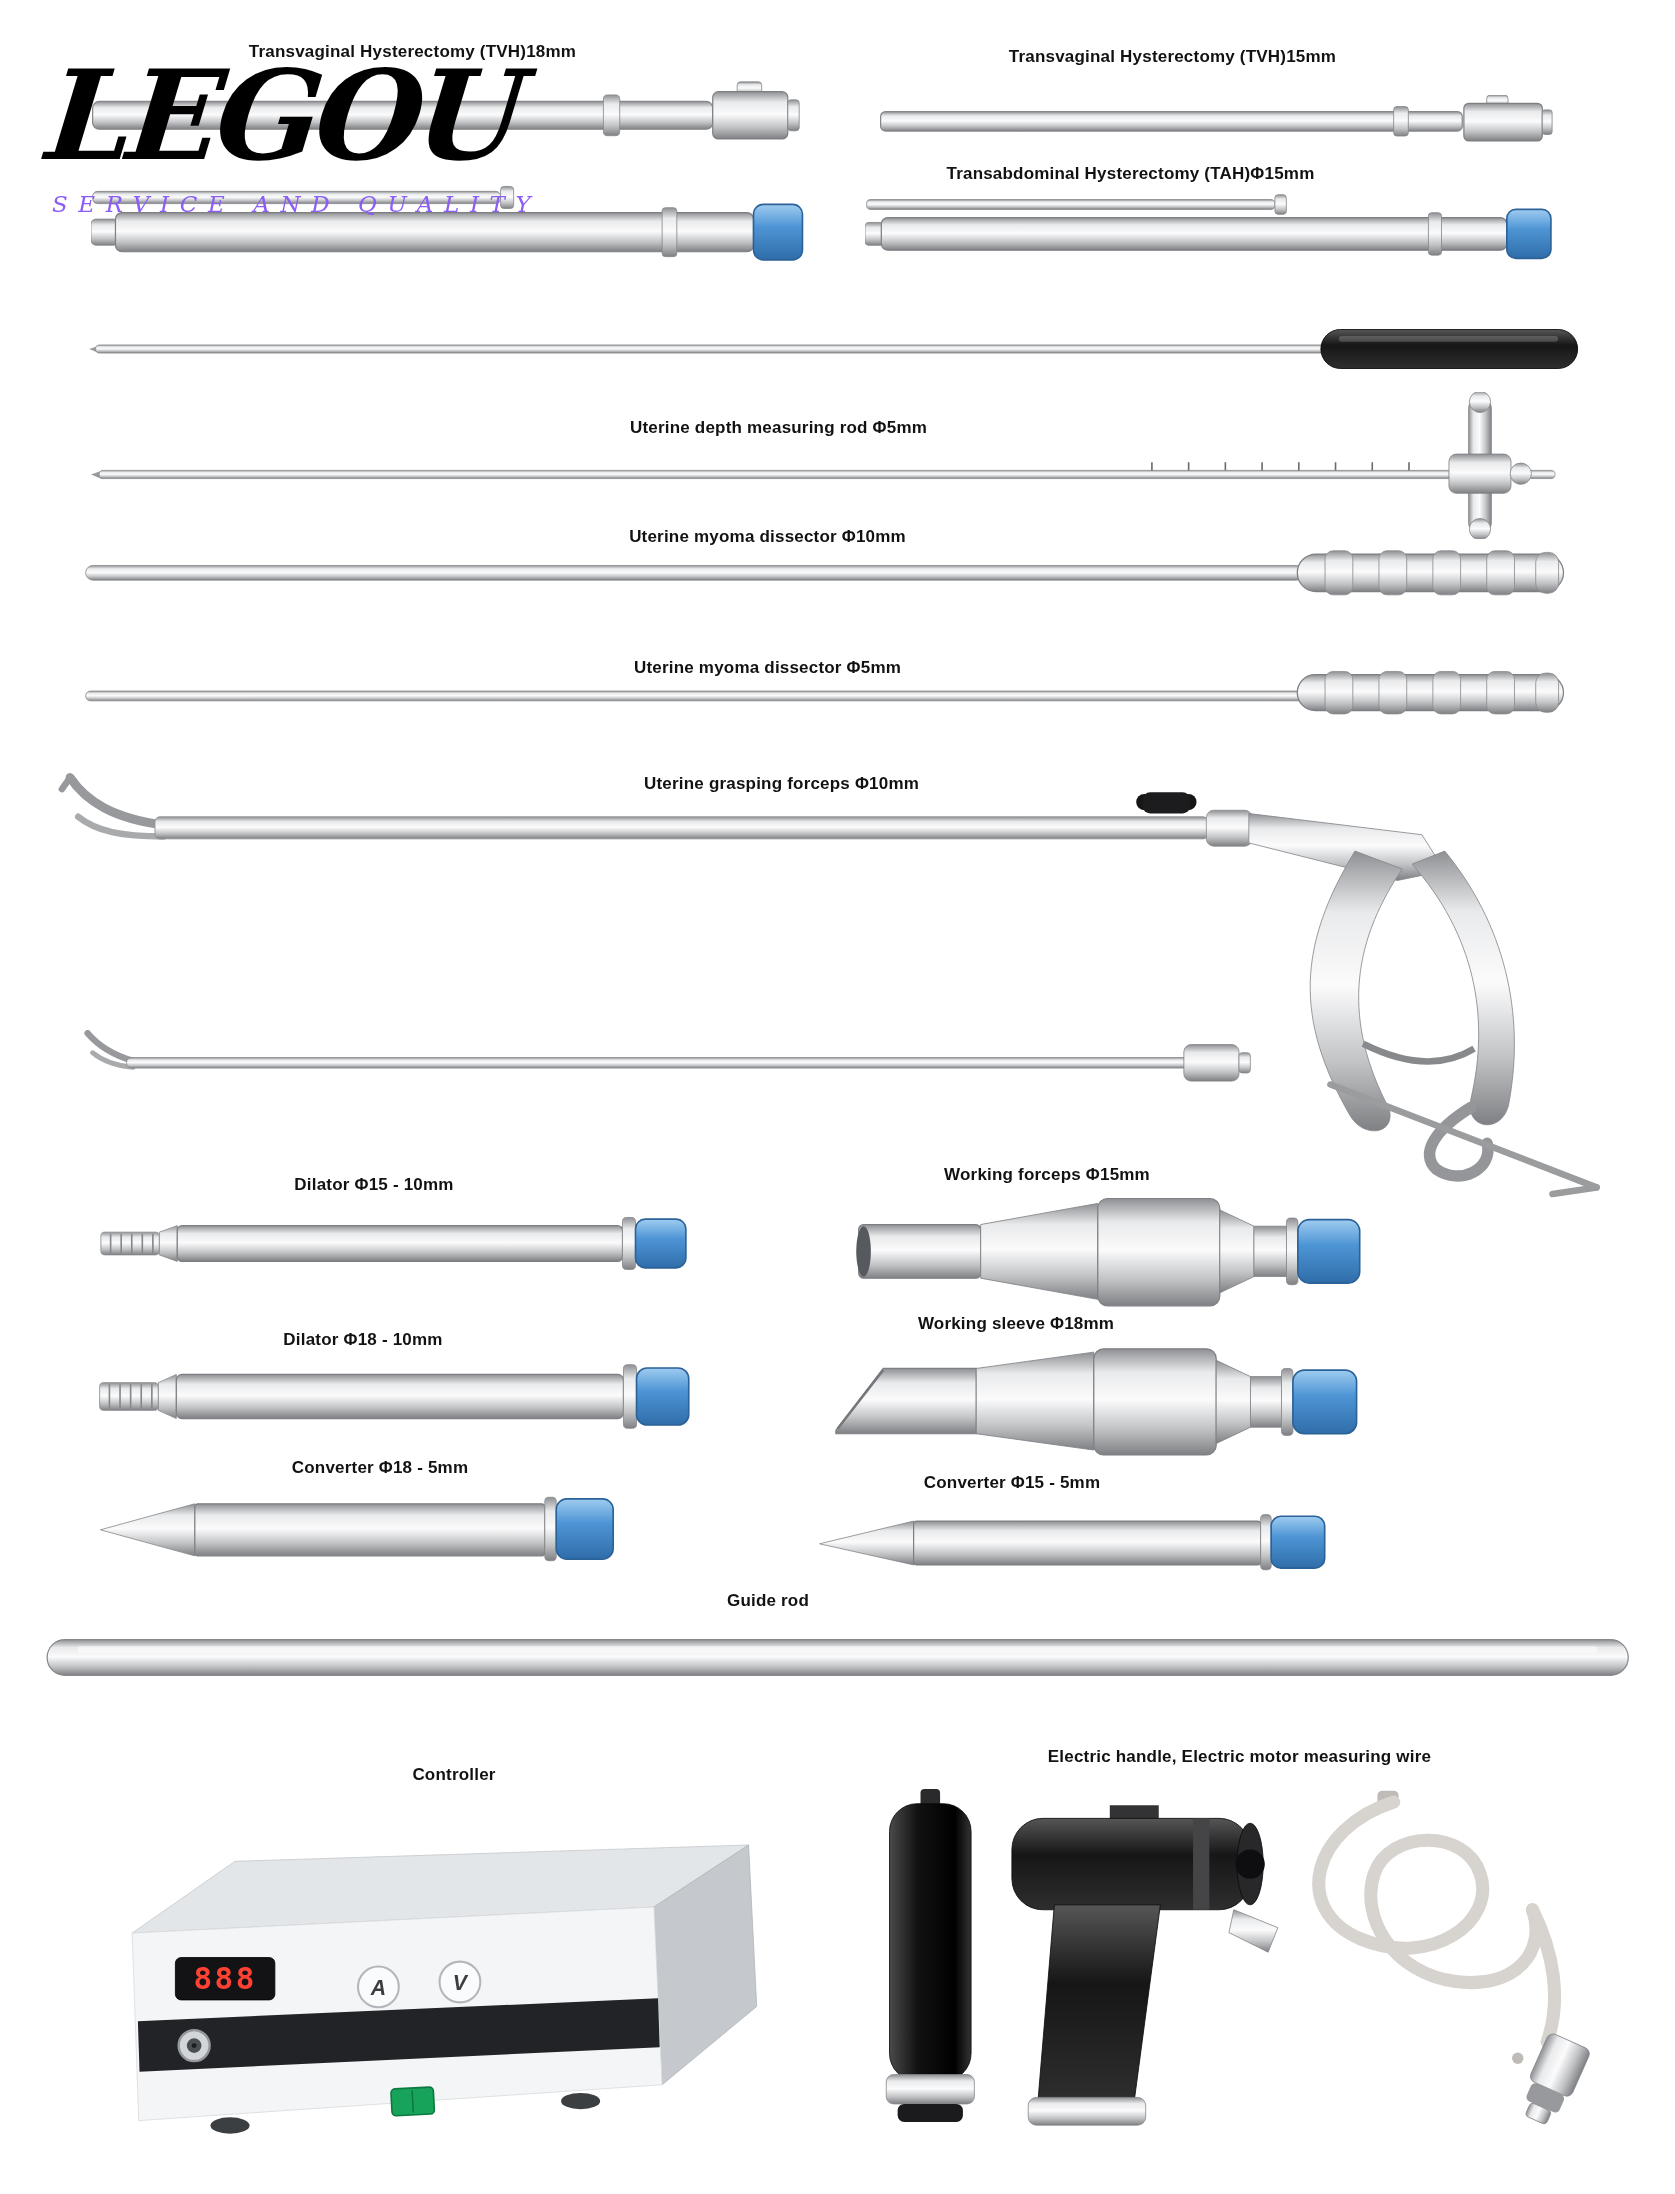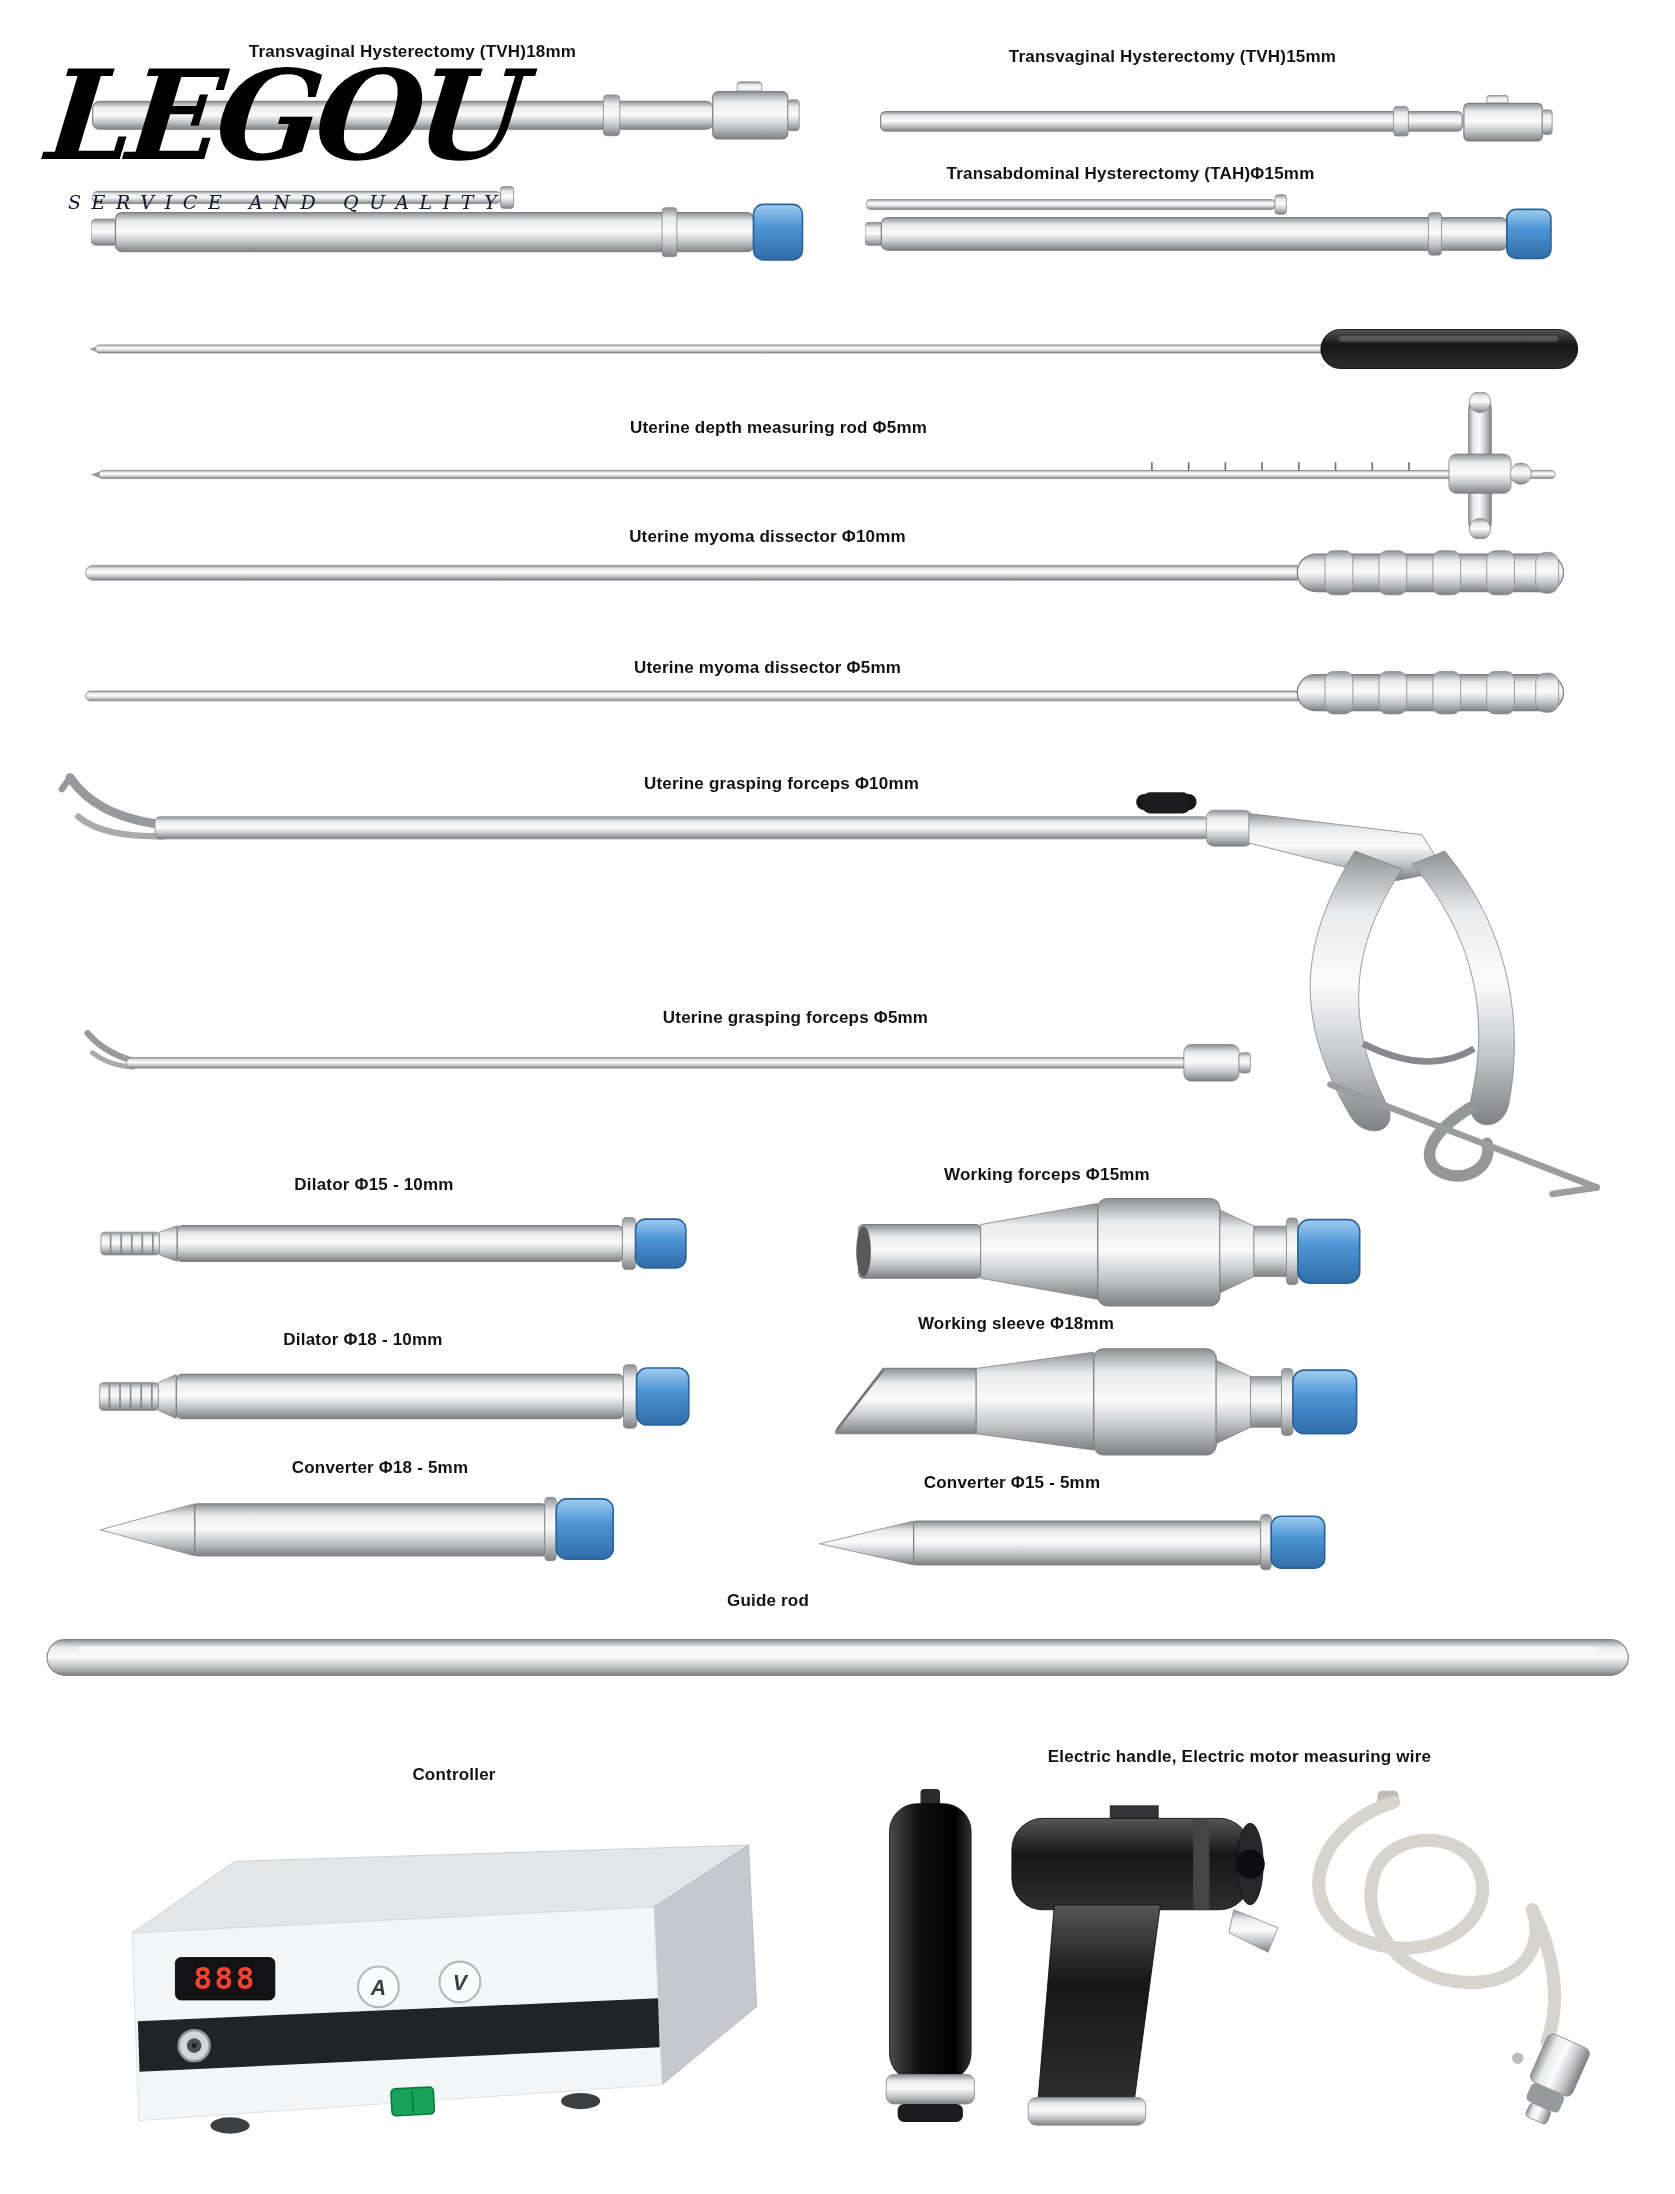--- a/index.html
+++ b/index.html
@@ -13,22 +13,22 @@
     color:#121212; letter-spacing:0.2px; line-height:1.15; white-space:nowrap;
   }
   .item { position:absolute; }
   .logo { position:absolute; left:42px; top:54px; width:490px; z-index:6; }
   .logo-text {
     font-family:"DejaVu Serif", serif; font-style:italic; font-weight:bold;
     font-size:124px; color:#000; letter-spacing:-6.5px; line-height:1;
     transform:skewX(-6deg); transform-origin:left bottom;
   }
   .logo-tagline {
-    font-family:"DejaVu Serif", serif; font-style:italic; font-size:19px;
-    color:#0f172a; letter-spacing:10.6px; margin-top:13px; margin-left:26px;
+    font-family:"DejaVu Serif", serif; font-style:italic; font-size:23px;
+    color:#8b5cf6; letter-spacing:10.6px; margin-top:13px; margin-left:10px;
     white-space:nowrap;
   }
 </style>
 </head>
 <body>
 
 <div id="canvas">
 
   <svg width="0" height="0" style="position:absolute" aria-hidden="true">
     <defs>
@@ -70,21 +70,20 @@
     <div class="logo-tagline">SERVICE AND QUALITY</div>
   </div>
 
   <div class="label" style="left:127px;top:42px;width:571px">Transvaginal Hysterectomy (TVH)18mm</div>
   <div class="label" style="left:887px;top:47px;width:571px">Transvaginal Hysterectomy (TVH)15mm</div>
   <div class="label" style="left:845px;top:164px;width:571px">Transabdominal Hysterectomy (TAH)Φ15mm</div>
   <div class="label" style="left:493px;top:418px;width:571px">Uterine depth measuring rod Φ5mm</div>
   <div class="label" style="left:482px;top:527px;width:571px">Uterine myoma dissector Φ10mm</div>
   <div class="label" style="left:482px;top:658px;width:571px">Uterine myoma dissector Φ5mm</div>
   <div class="label" style="left:496px;top:774px;width:571px">Uterine grasping forceps Φ10mm</div>
-  <div class="label" style="left:510px;top:1008px;width:571px">Uterine grasping forceps Φ5mm</div>
   <div class="label" style="left:129px;top:1175px;width:490px">Dilator Φ15 - 10mm</div>
   <div class="label" style="left:802px;top:1165px;width:490px">Working forceps Φ15mm</div>
   <div class="label" style="left:118px;top:1330px;width:490px">Dilator Φ18 - 10mm</div>
   <div class="label" style="left:771px;top:1314px;width:490px">Working sleeve Φ18mm</div>
   <div class="label" style="left:135px;top:1458px;width:490px">Converter Φ18 - 5mm</div>
   <div class="label" style="left:767px;top:1473px;width:490px">Converter Φ15 - 5mm</div>
   <div class="label" style="left:523px;top:1591px;width:490px">Guide rod</div>
   <div class="label" style="left:209px;top:1765px;width:490px">Controller</div>
   <div class="label" style="left:913px;top:1747px;width:653px">Electric handle, Electric motor measuring wire</div>
 

